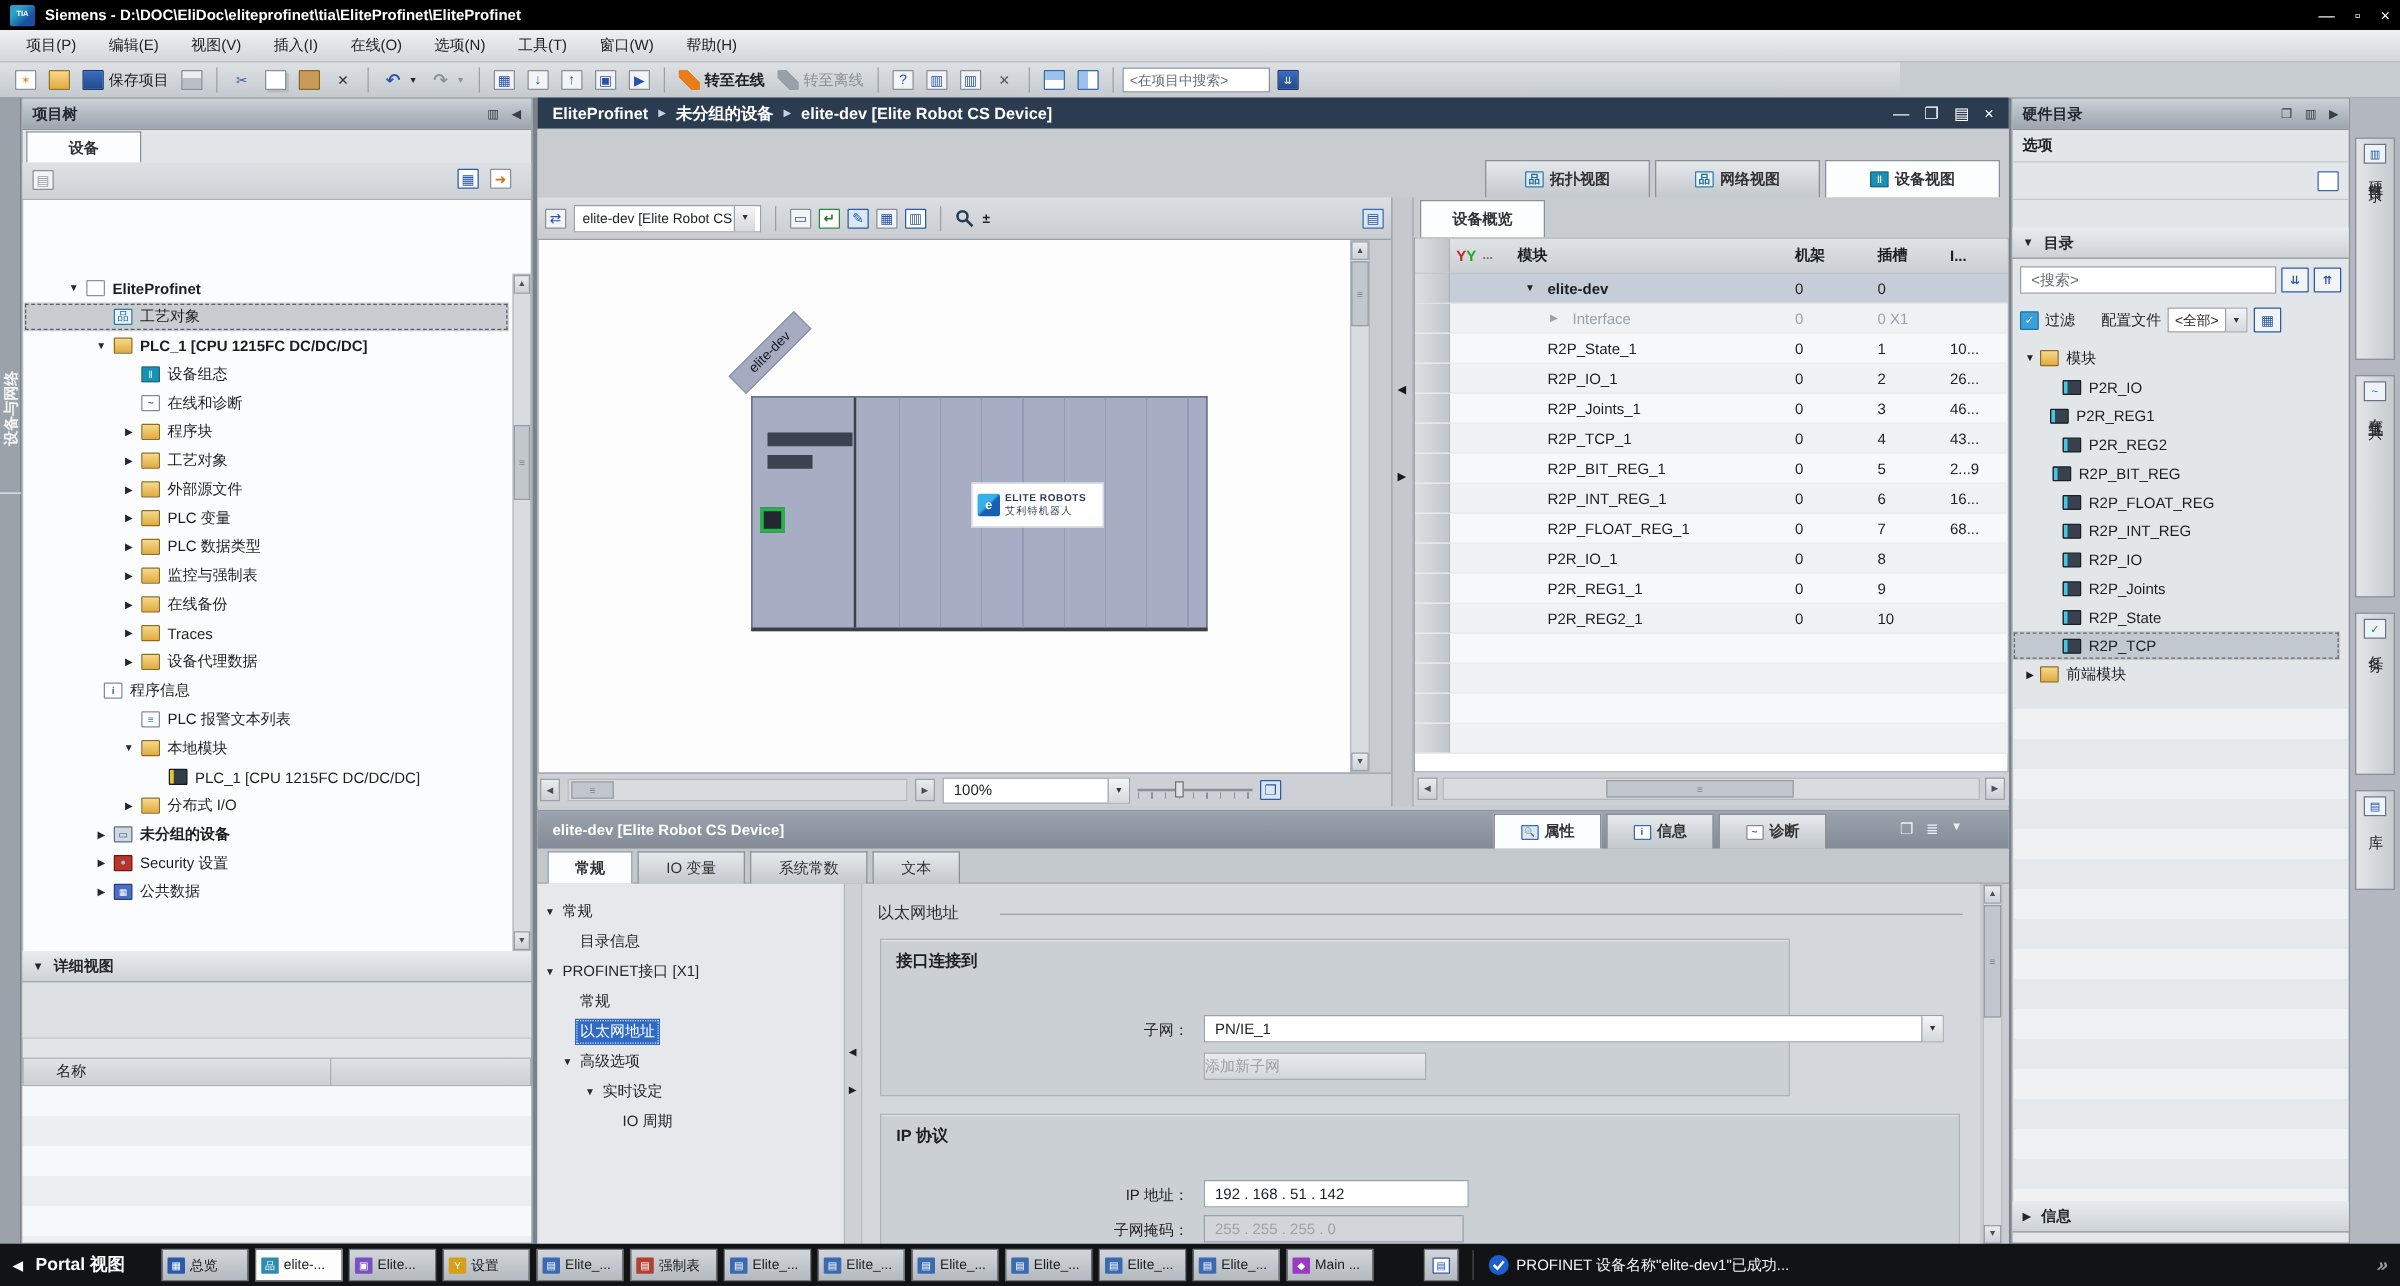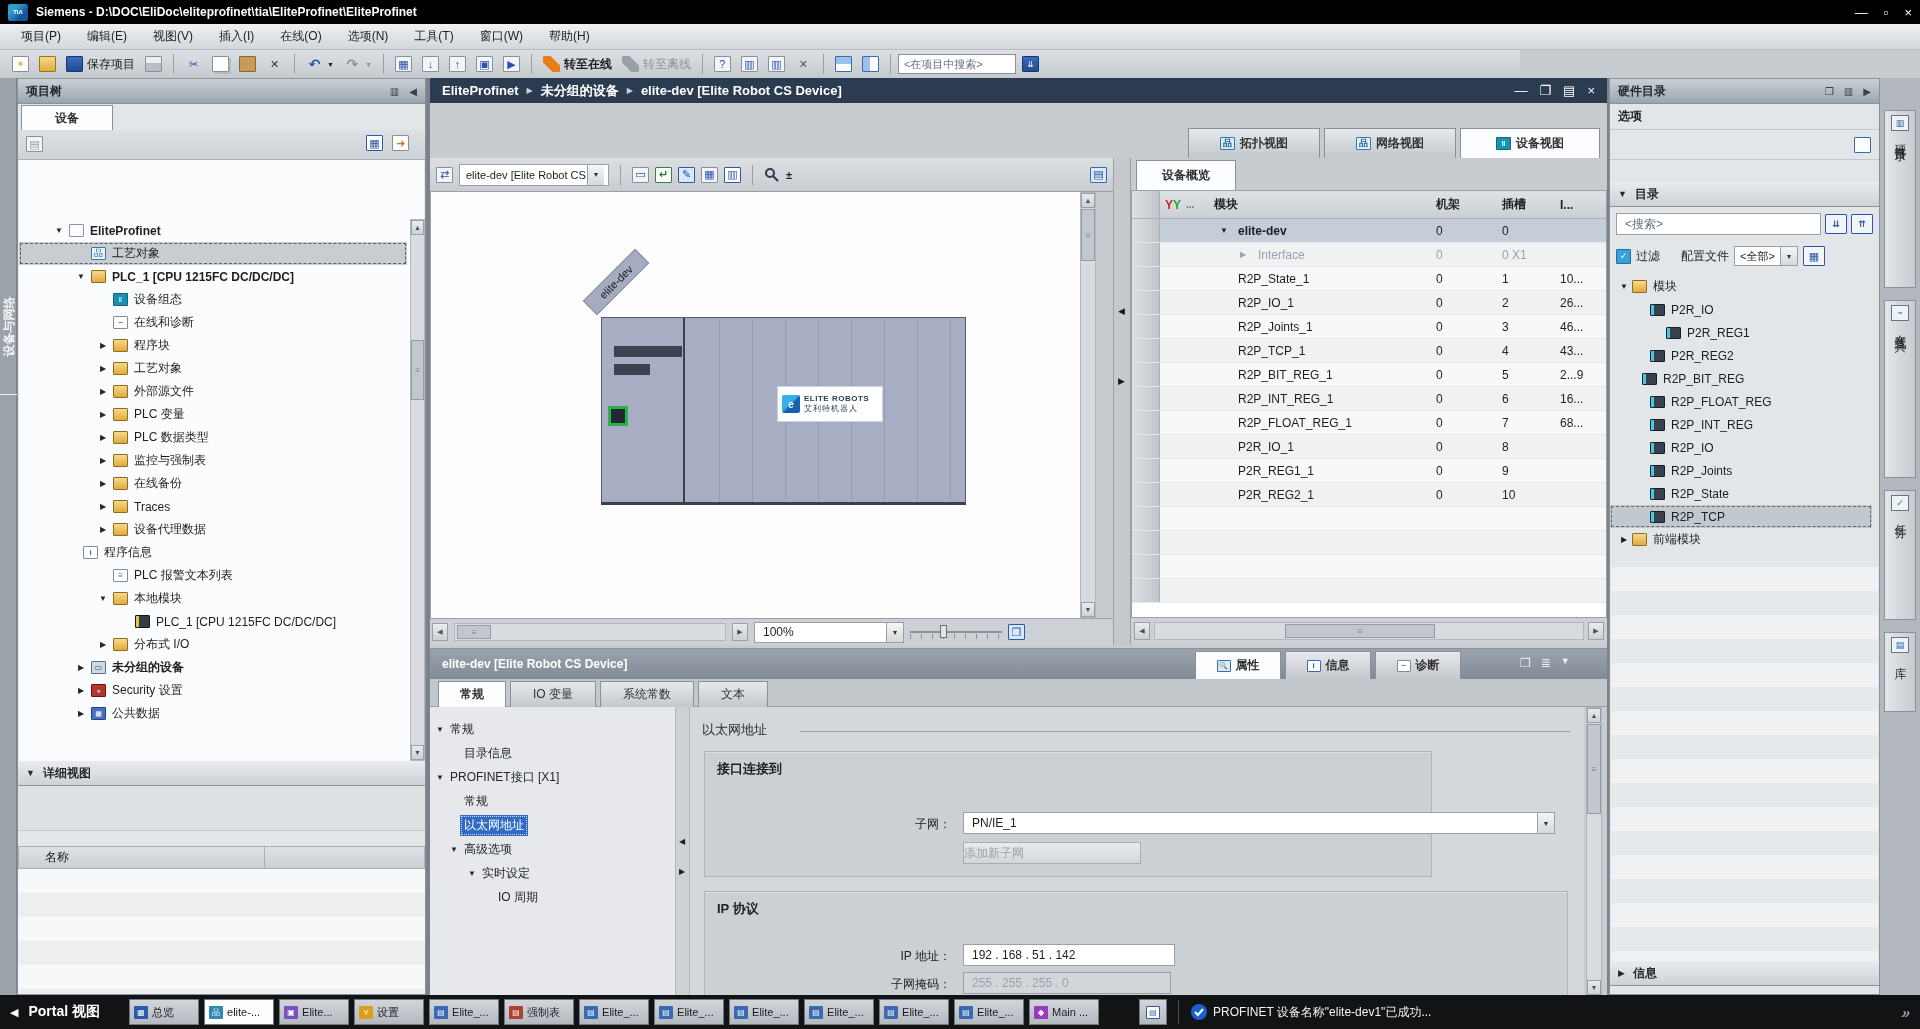--- a/index.html
+++ b/index.html
@@ -763,21 +763,21 @@
     <div style="padding-top:4px">
       <div class="crow" style="padding-left:6px">
           <span class="ar">▼</span>
           <span class="ic fold"></span>
           <span>模块</span>
         </div>
       <div class="crow" style="padding-left:40px">
           <span class="ic mod"></span>
           <span>P2R_IO</span>
         </div>
-      <div class="crow" style="padding-left:56px">
+      <div class="crow" style="padding-left:30px">
           <span class="ic mod"></span>
           <span>P2R_REG1</span>
         </div>
       <div class="crow" style="padding-left:40px">
           <span class="ic mod"></span>
           <span>P2R_REG2</span>
         </div>
       <div class="crow" style="padding-left:32px">
           <span class="ic mod"></span>
           <span>R2P_BIT_REG</span>

